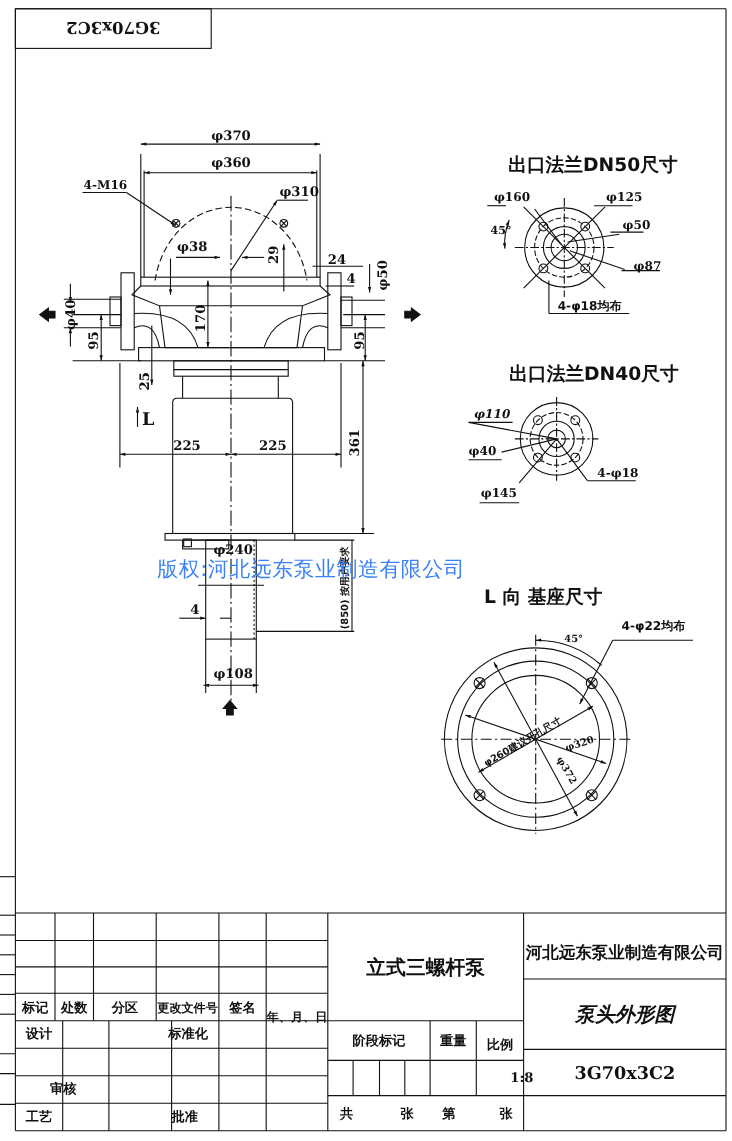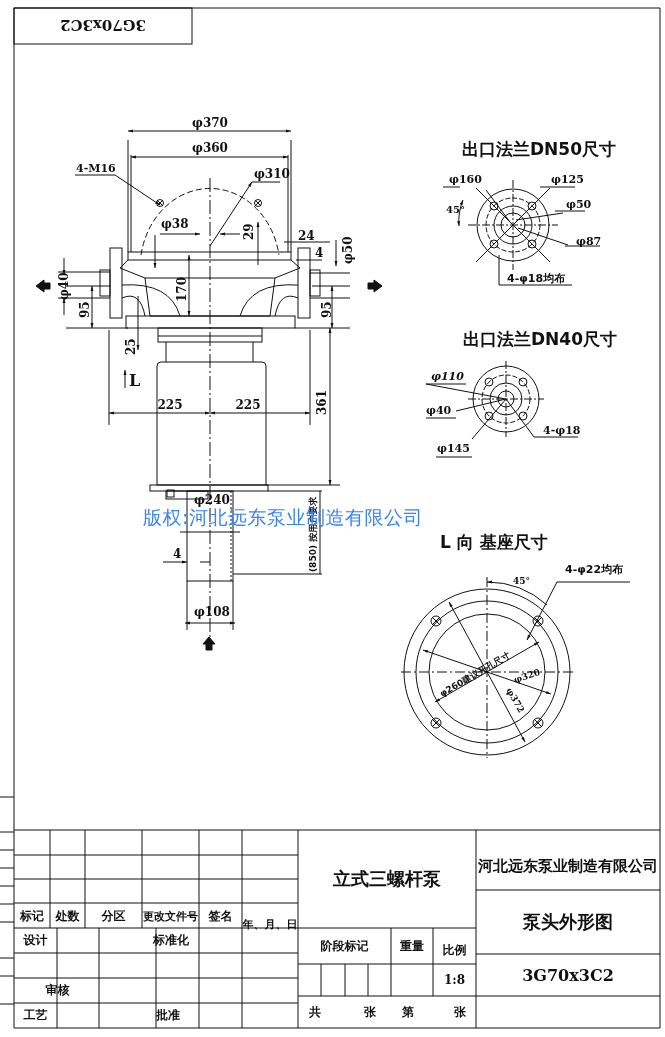--- a/index.html
+++ b/index.html
@@ -300,21 +300,21 @@
 <div class="tb" style="left:14px;top:928px;width:43px;height:25px;">设计</div>
 <div class="tb" style="left:156px;top:928px;width:30px;height:25px;">标准化</div>
 <div class="tb" style="left:14px;top:978px;width:43px;height:25px;margin-left:22px;">审核</div>
 <div class="tb" style="left:14px;top:1003px;width:43px;height:25px;">工艺</div>
 <div class="tb" style="left:156px;top:1003px;width:24px;height:25px;">批准</div>
 
 <div class="tb" style="left:298px;top:830px;width:178px;height:98px;font-size:18px;">立式三螺杆泵</div>
 <div class="tb" style="left:298px;top:928px;width:93px;height:36px;">阶段标记</div>
 <div class="tb" style="left:391px;top:928px;width:42px;height:36px;">重量</div>
 <div class="tb" style="left:433px;top:928px;width:43px;height:44px;text-align:center;">比例</div>
-<div class="tb" style="left:433px;top:964px;width:43px;height:32px;font-family:'DejaVu Serif',serif;">1:8</div>
+<div class="tb" style="left:433px;top:964px;width:43px;height:32px;font-family:'DejaVu Serif',serif;padding-left:20px;">1:8</div>
 <div class="tb" style="left:305px;top:996px;width:20px;height:32px;">共</div>
 <div class="tb" style="left:360px;top:996px;width:20px;height:32px;">张</div>
 <div class="tb" style="left:398px;top:996px;width:20px;height:32px;">第</div>
 <div class="tb" style="left:450px;top:996px;width:20px;height:32px;">张</div>
 
 <div class="tb" style="left:476px;top:830px;width:184px;height:72px;font-size:15px;">河北远东泵业制造有限公司</div>
-<div class="tb" style="left:476px;top:890px;width:184px;height:64px;font-size:18px;">泵头外形图</div>
+<div class="tb" style="left:476px;top:890px;width:184px;height:64px;font-size:18px;font-style:italic;">泵头外形图</div>
 <div class="tb" style="left:476px;top:954px;width:184px;height:42px;font-size:16px;font-family:'DejaVu Serif',serif;">3G70x3C2</div>
 
 </body></html>

